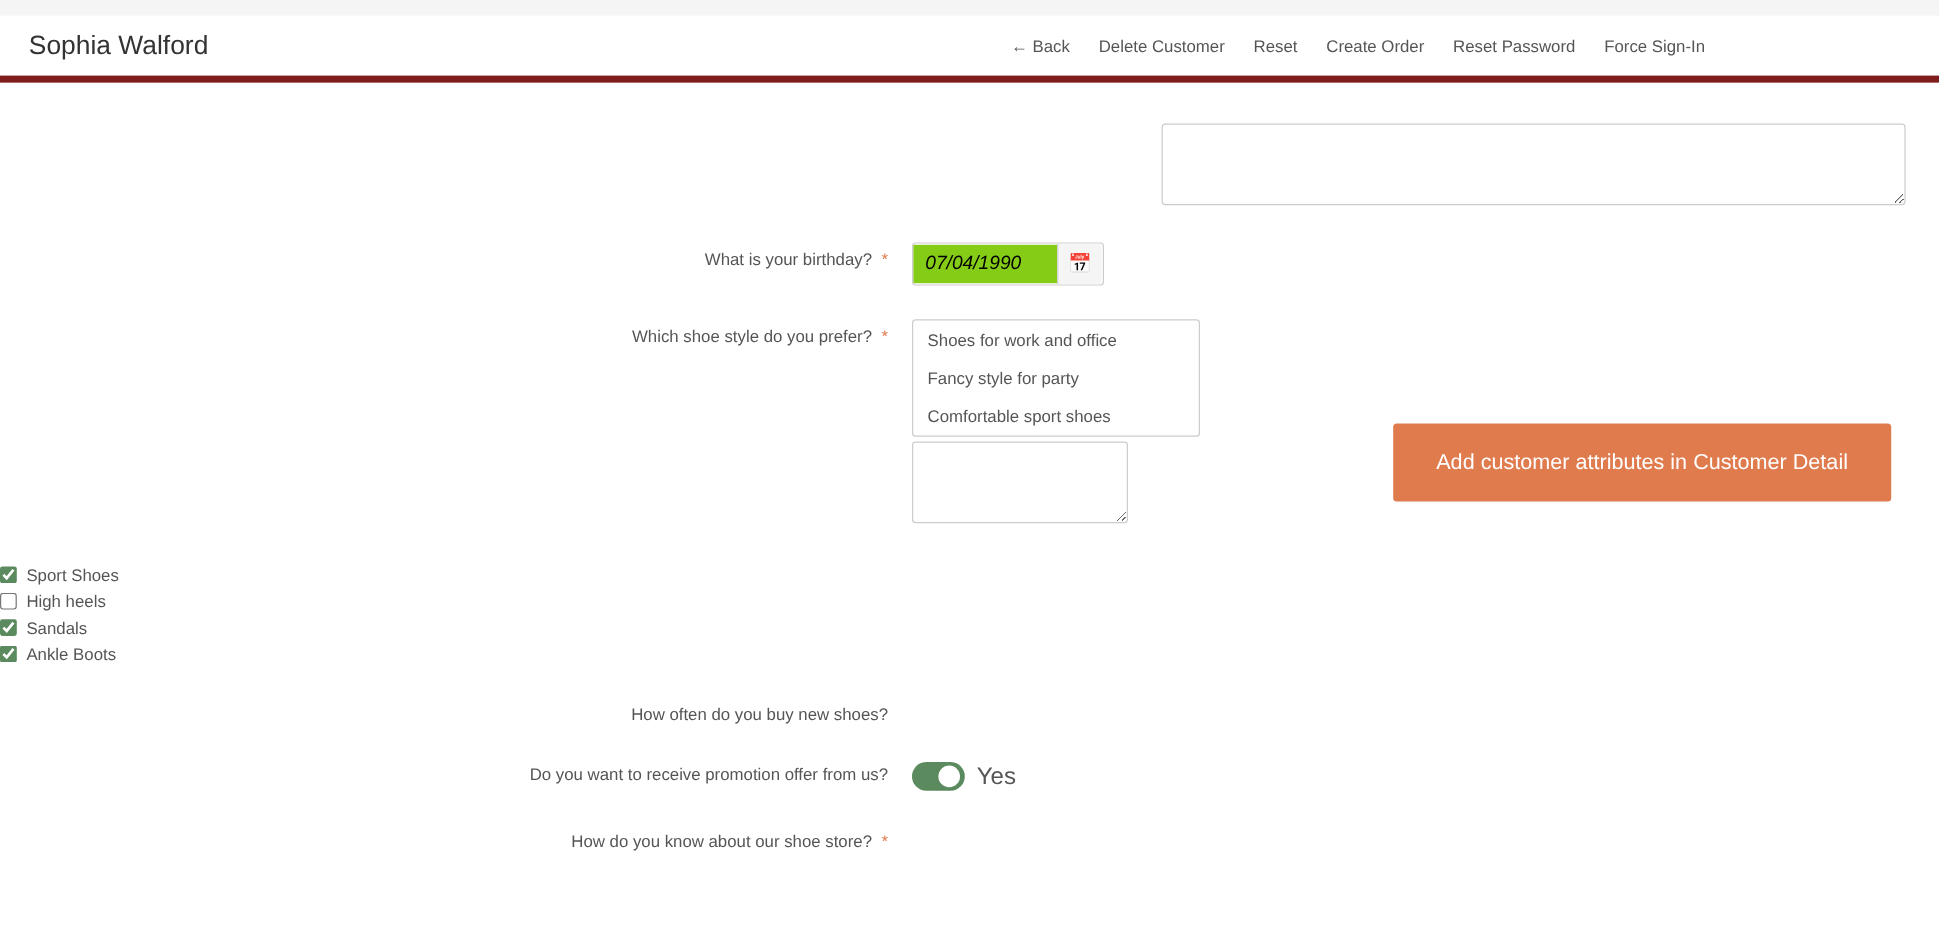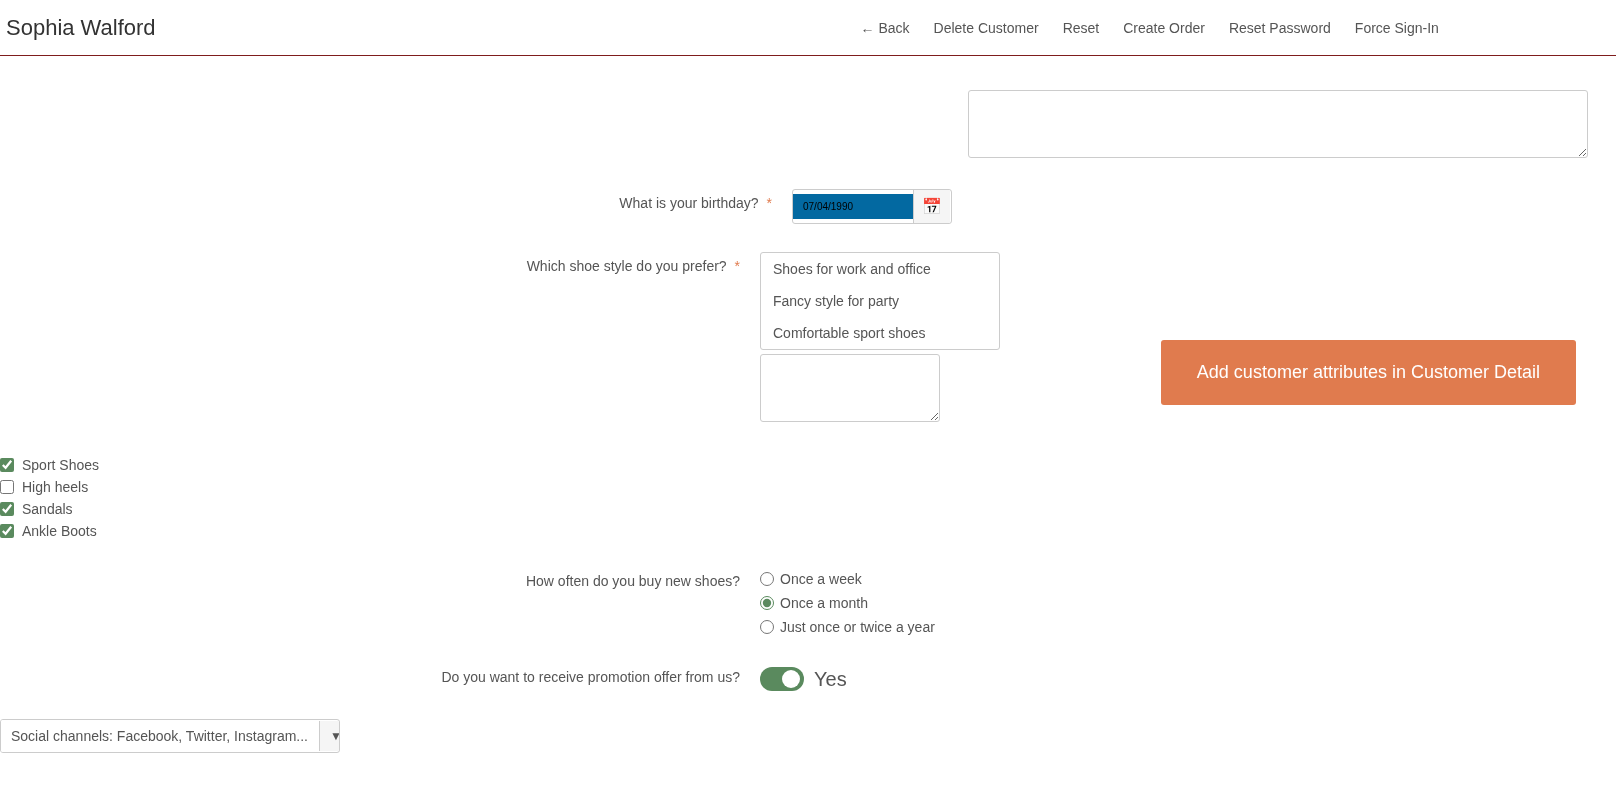--- a/index.html
+++ b/index.html
@@ -1,26 +1,27 @@
 <!DOCTYPE html>
 <html><head>
   <meta charset="utf-8">
   <style>
     * { box-sizing: border-box; margin: 0; padding: 0; }
     body { font-family: 'Segoe UI', Arial, sans-serif; background: #f5f5f5; color: #333; font-size: 14px; }
 
     .header {
       background: #fff;
-      border-bottom: 1px solid #7f1d1d;
-      padding: 0 6px;
+      border-bottom: 6px solid #7f1d1d;
+      padding: 0 24px;
       height: 56px;
       display: flex;
       align-items: center;
       justify-content: space-between;
       position: relative;
+      margin-top: 13px;
     }
     .header-title {
       font-size: 22px;
       font-weight: 300;
       color: #333;
     }
     .header-actions {
       display: flex;
       align-items: center;
       gap: 24px;
@@ -102,23 +103,24 @@
       border: 1px solid #ccc;
       border-radius: 3px;
       background: #fff;
       width: 160px;
       overflow: hidden;
     }
     .date-input {
       border: none;
       outline: none;
       padding: 7px 10px;
-      font-size: 10px;
+      font-size: 16px;
       width: 120px;
-      background: #0369a1;
+      background: #84cc16;
+      font-style: italic;
     }
     .calendar-btn {
       background: #f5f5f5;
       border: none;
       border-left: 1px solid #ccc;
       cursor: pointer;
       padding: 7px 8px;
       font-size: 16px;
       color: #666;
     }
@@ -289,21 +291,21 @@
 
 <div class="main-content">
 
   <div class="form-row" style="justify-content: center; padding-left: 160px;">
     <div class="form-label"></div>
     <div class="form-field">
       <textarea class="form-textarea" style="width: 620px; height: 68px;"></textarea>
     </div>
   </div>
 
-  <div class="form-row" style="padding-left: 0; margin-left: 32px;">
+  <div class="form-row" style="padding-left: 0;">
     <div class="form-label">
       <span>What is your birthday?</span>
       <span class="required-star">*</span>
     </div>
     <div class="form-field">
       <div class="date-input-wrapper">
         <input class="date-input" type="text" value="07/04/1990" style="">
         <button class="calendar-btn">📅</button>
       </div>
     </div>
@@ -346,62 +348,39 @@
           <span>Ankle Boots</span>
         </label>
       </div>
     </div>
   </div>
 
   <div class="form-row">
     <div class="form-label">
       <span>How often do you buy new shoes?</span>
     </div>
-    <div class="form-field">
-      <div class="radio-group">
-        <label class="radio-item">
-          <input type="radio" name="buy_frequency" style="">
-          <span>Once a week</span>
-        </label>
-        <label class="radio-item">
-          <input type="radio" name="buy_frequency" checked="" style="">
-          <span>Once a month</span>
-        </label>
-        <label class="radio-item">
-          <input type="radio" name="buy_frequency" style="">
-          <span>Just once or twice a year</span>
-        </label>
-      </div>
-    </div>
   </div>
 
   <div class="form-row">
     <div class="form-label">
       <span>Do you want to receive promotion offer from us?</span>
     </div>
     <div class="form-field">
       <div class="toggle-wrapper">
         <label class="toggle">
           <input type="checkbox" checked="" style="">
           <span class="toggle-slider"></span>
         </label>
         <span class="toggle-label">Yes</span>
       </div>
     </div>
   </div>
 
   <div class="form-row">
-    <div class="form-field">
-      <div class="dropdown-wrapper">
-        <select class="dropdown-select">
-          <option>Social channels: Facebook, Twitter, Instagram...</option>
-          <option>Word of mouth</option>
-          <option>Online advertisement</option>
-          <option>Other</option>
-        </select>
-        <span class="dropdown-arrow">▼</span>
-      </div>
+    <div class="form-label">
+      <span>How do you know about our shoe store?</span>
+      <span class="required-star">*</span>
     </div>
   </div>
 
   <div class="add-attributes-banner">Add customer attributes in Customer Detail</div>
 
 </div>
 
 </body></html>

